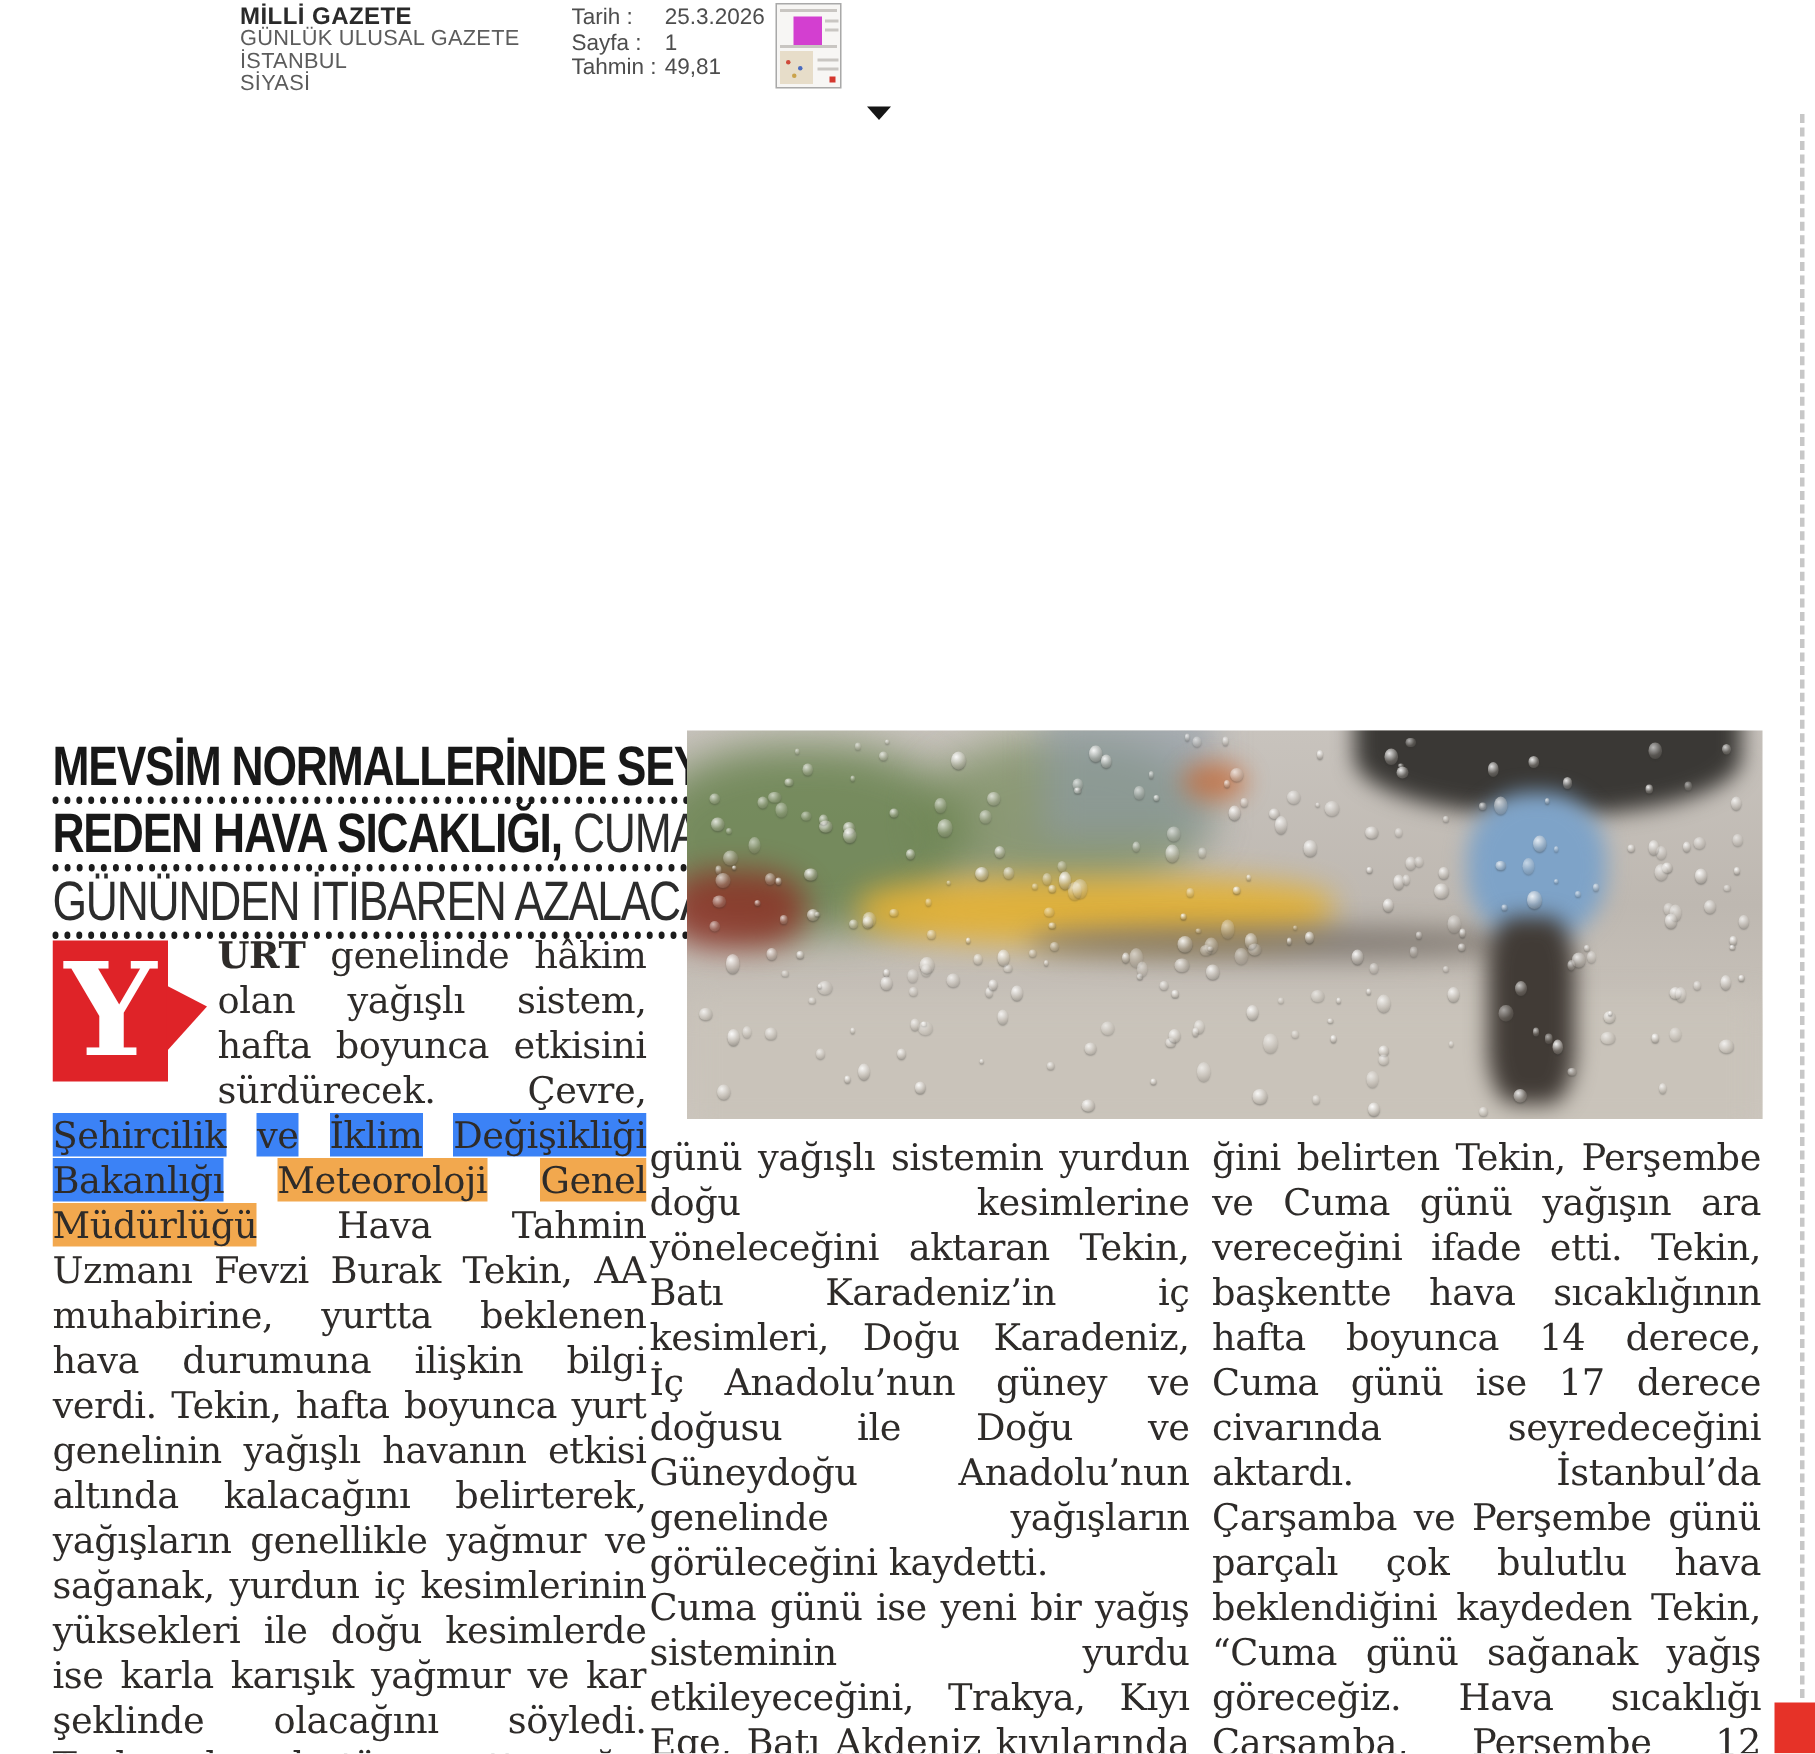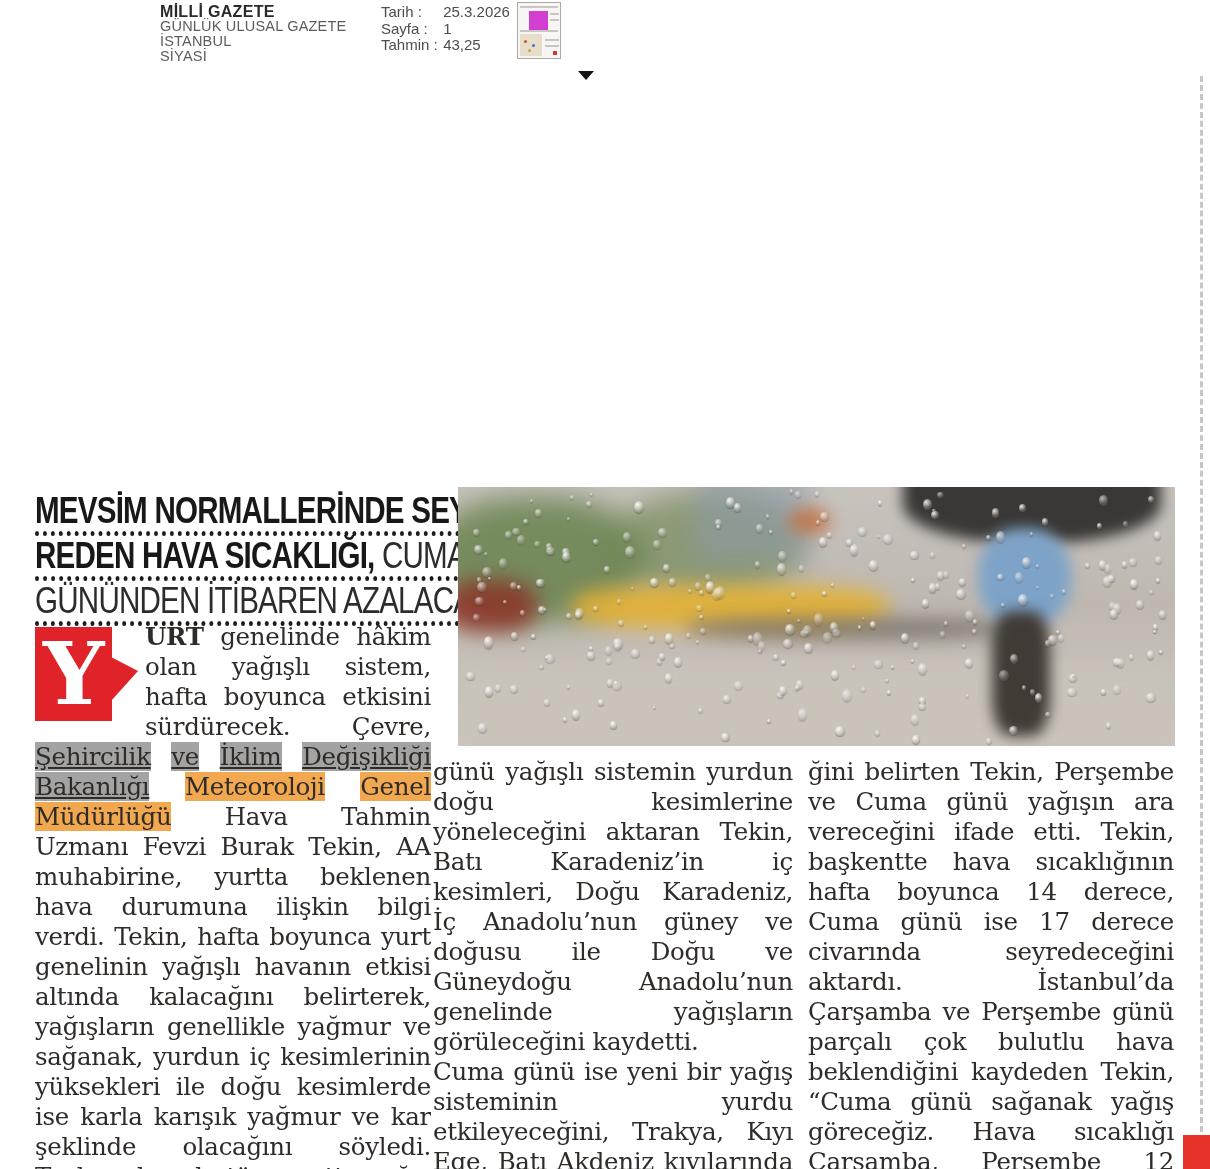--- a/index.html
+++ b/index.html
@@ -71,21 +71,21 @@
   .col-2{left:433px;width:360px;}
   .col-3{left:808px;width:366px;}
 
   .dropcap-wrap{float:left;width:100px;height:114px;margin:5px 10px 0 0;position:relative;}
   .dropcap-box{position:absolute;left:0;top:0;width:77px;height:94px;background:#df2328;
                color:#fff;font-family:"DejaVu Serif",serif;font-weight:700;font-size:86px;
                line-height:94px;text-align:center;}
   .dropcap-box::after{content:"";position:absolute;left:76px;top:30px;width:0;height:0;
                border-left:27px solid #df2328;border-top:14px solid transparent;border-bottom:30px solid transparent;}
   .seg-bold{font-weight:700;}
-  .hl-green{background:#a3a3a3;text-decoration:underline;}
+  .hl-green{background:#3b82f6;}
   .hl-orange{background:#f2a84e;}
 
   .sec-subhead{margin:16px 0 10px 0;font-family:"Liberation Sans",sans-serif;font-weight:700;
                color:#141414;font-size:31px;line-height:35px;}
   .sec-subhead .sh-line{display:inline-block;white-space:nowrap;transform:scaleX(.86);
                transform-origin:0 50%;letter-spacing:-0.5px;}
 
   
   .edge-dashed{position:absolute;left:1200px;top:76px;height:1056px;width:0;border-left:3px dashed #c7c7c7;}
   .corner-red{position:absolute;left:1183px;top:1135px;width:27px;height:34px;background:#e63228;}
@@ -108,21 +108,21 @@
       <div class="meta-row">
         <span class="m-label">Tarih :</span>
         <span class="m-value">25.3.2026</span>
       </div>
       <div class="meta-row">
         <span class="m-label">Sayfa :</span>
         <span class="m-value">1</span>
       </div>
       <div class="meta-row">
         <span class="m-label">Tahmin :</span>
-        <span class="m-value">43,25</span>
+        <span class="m-value">49,81</span>
       </div>
     </div>
 
     <div class="thumb">
       <div class="t-bar" style="left:2px;top:3px;width:38px;"></div>
       <div class="t-magenta"></div>
       <div class="t-bar" style="left:32px;top:10px;width:9px;"></div>
       <div class="t-bar" style="left:32px;top:16px;width:9px;"></div>
       <div class="t-bar" style="left:2px;top:27px;width:38px;"></div>
       <div class="t-map">

